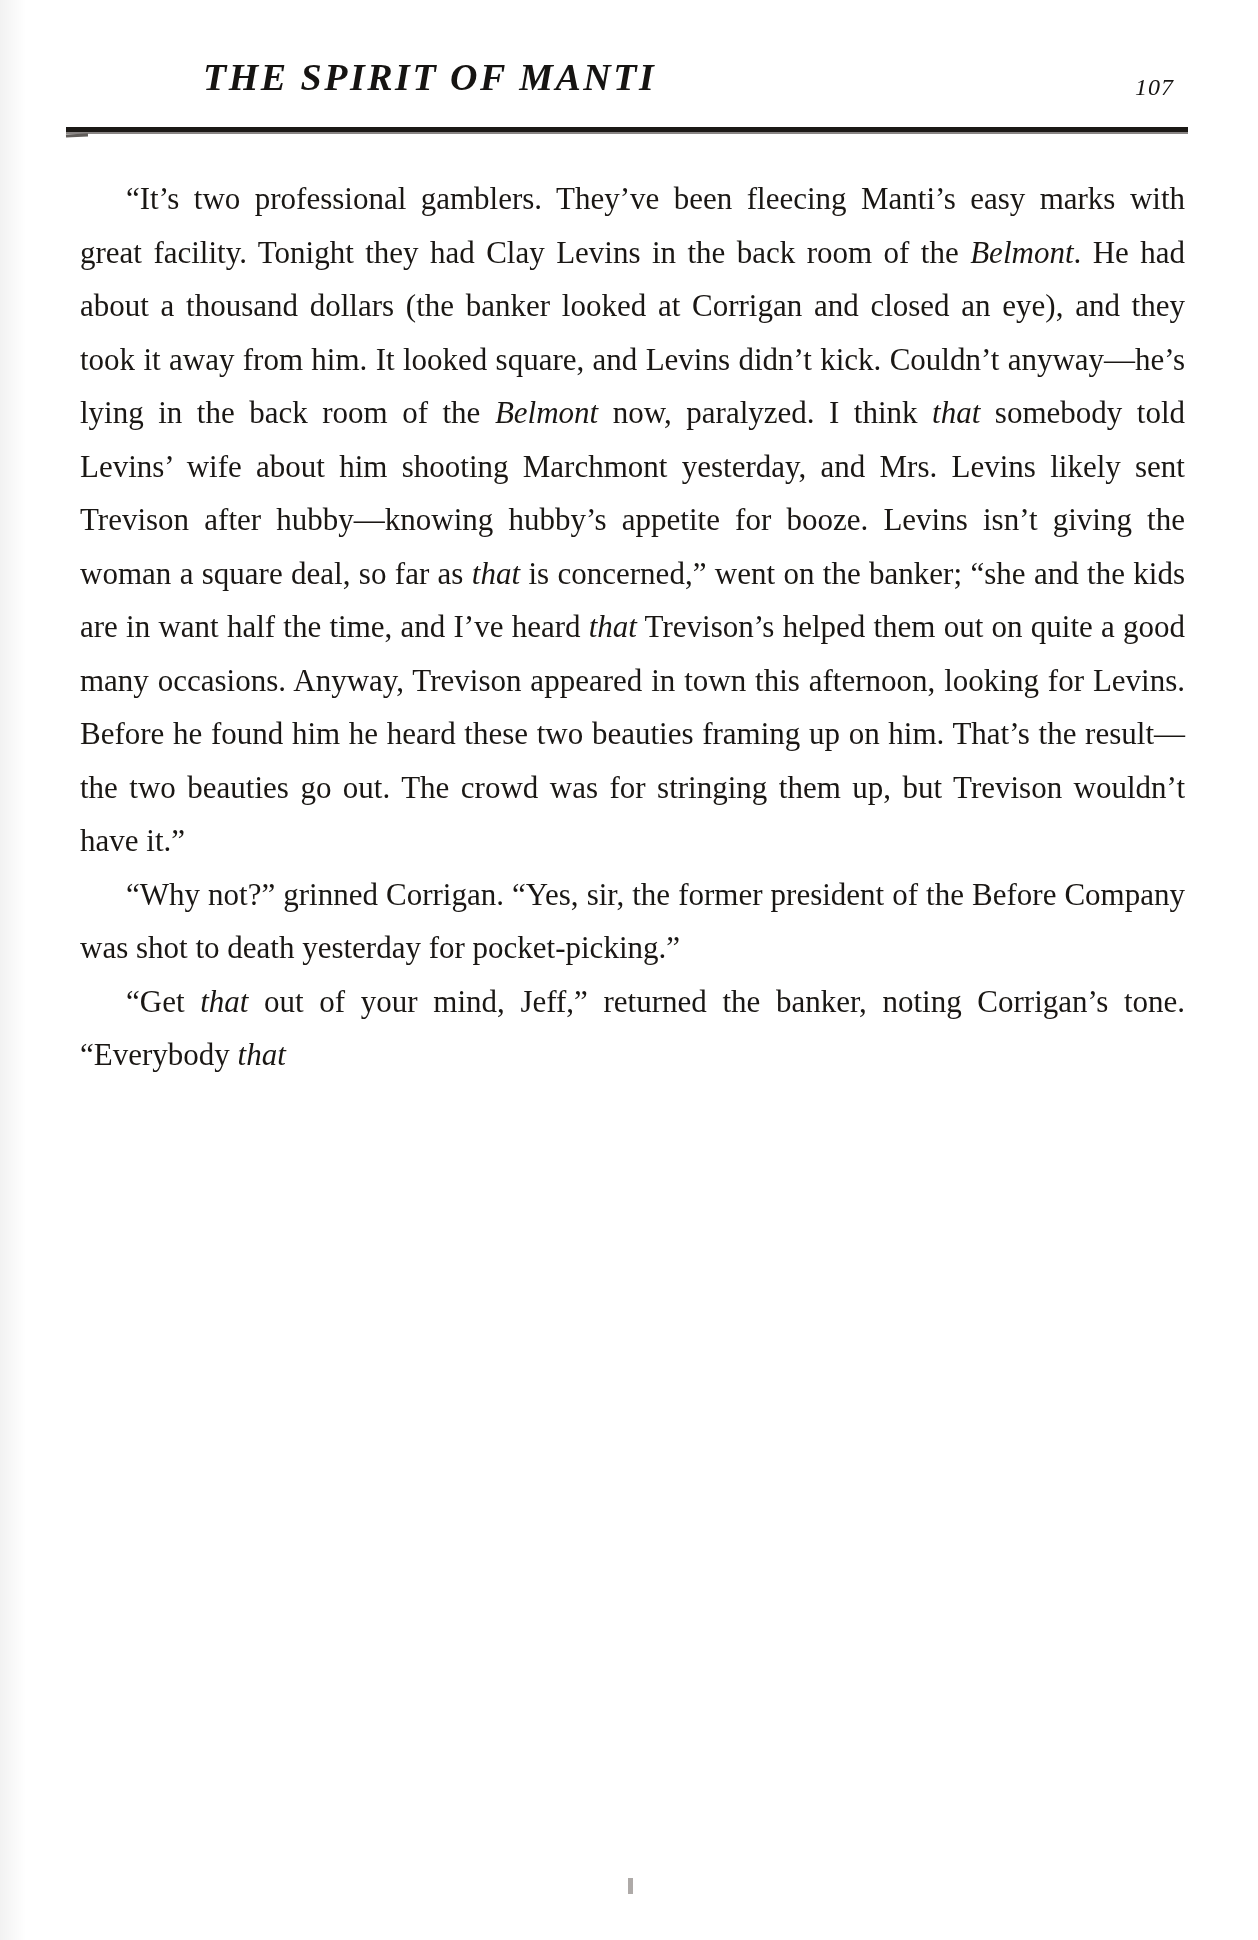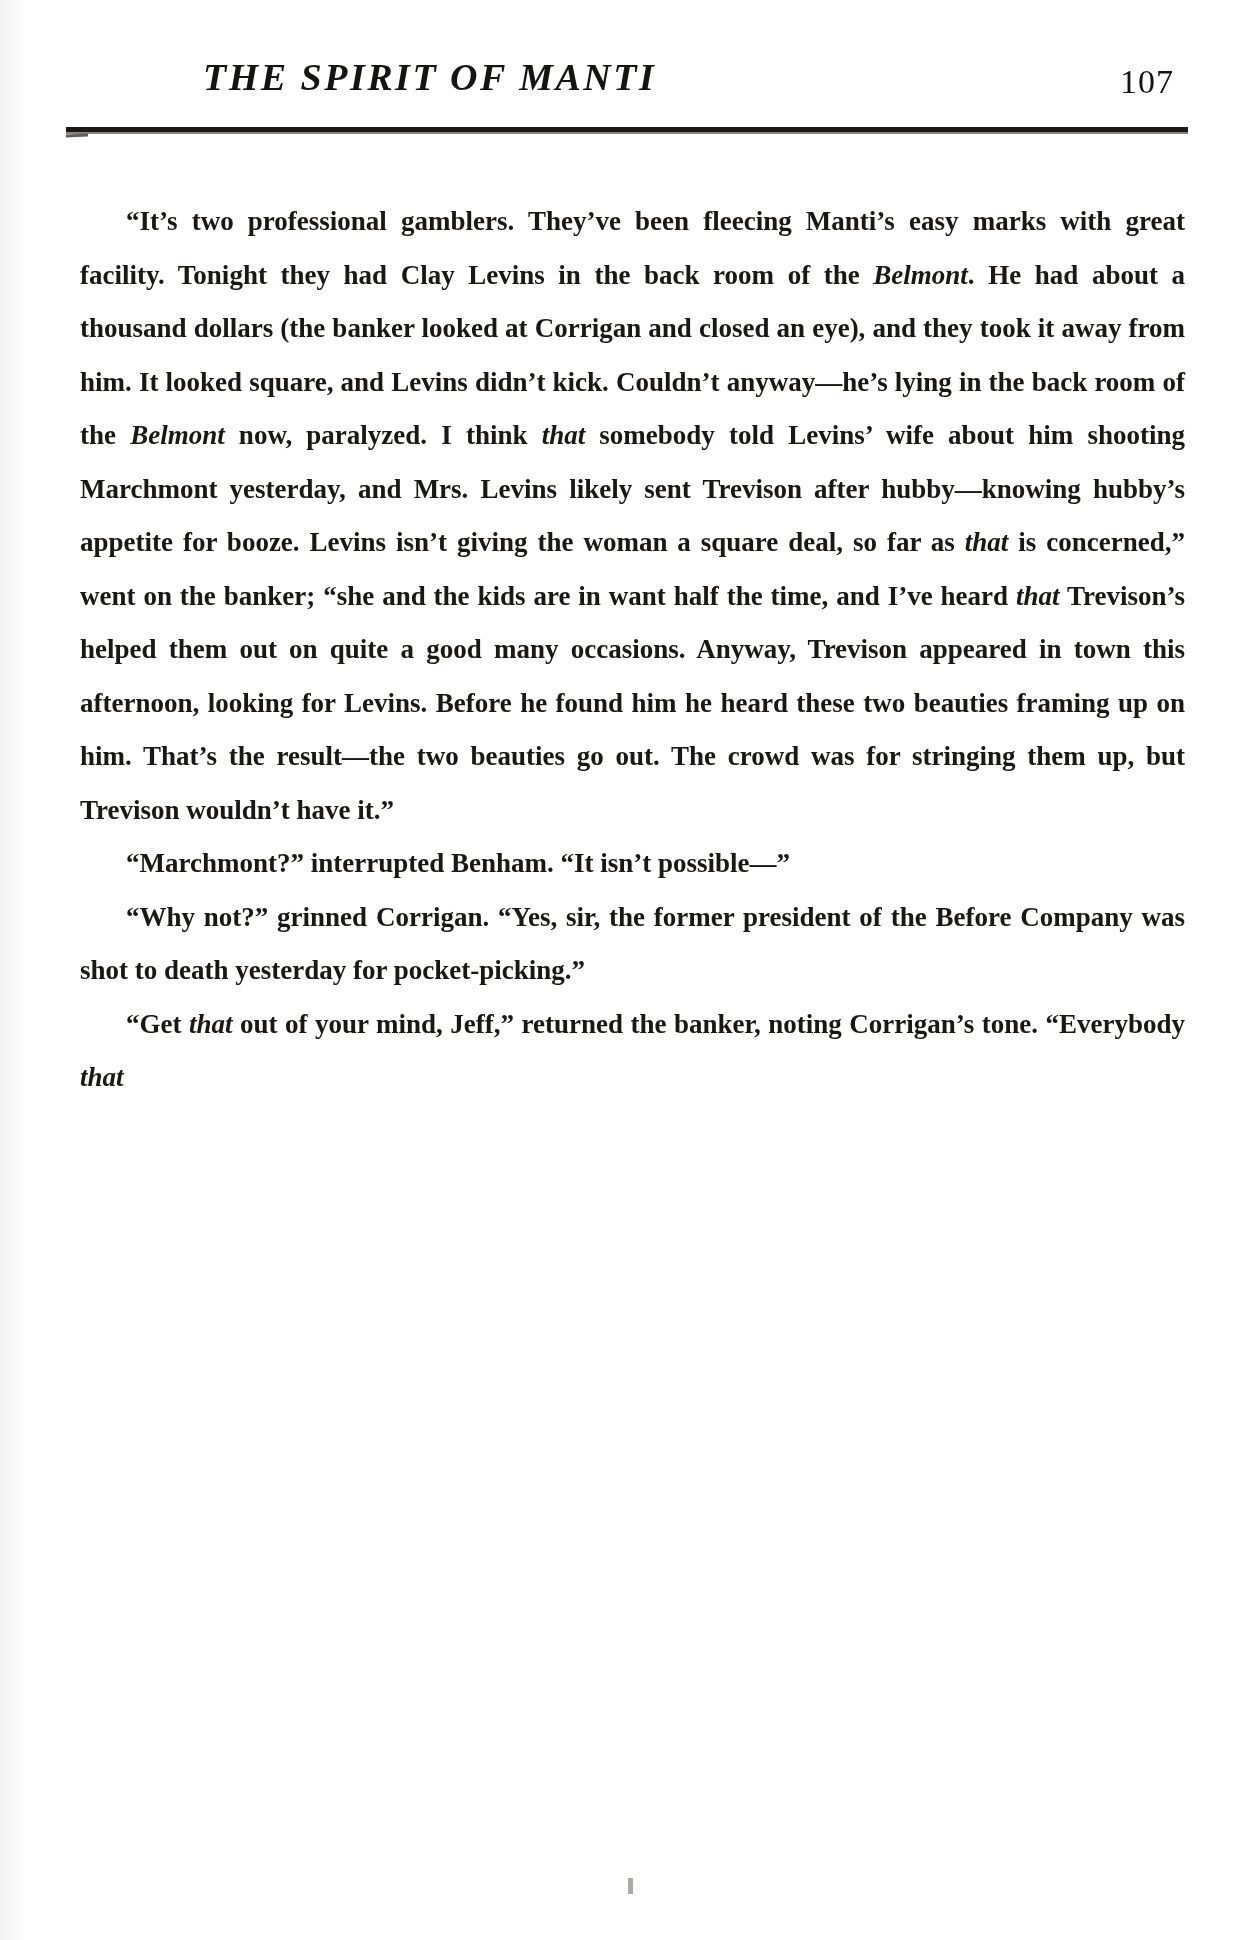--- a/index.html
+++ b/index.html
@@ -34,24 +34,25 @@
     top: 0;
     font-style: italic;
     font-weight: bold;
     font-size: 38px;
     letter-spacing: 2.5px;
     white-space: nowrap;
   }
   .header-folio {
     position: absolute;
     right: 6px;
-    top: 8px;
-    font-size: 34px;
+    top: 19px;
+    font-size: 24px;
     letter-spacing: 1px;
     font-variant: normal;
+    font-style: italic;
   }
   .rule {
     position: absolute;
     left: 66px;
     top: 127px;
     width: 1122px;
     height: 5px;
     background: #1b1815;
   }
   .rule:after {
@@ -70,28 +71,27 @@
     top: 134px;
     width: 22px;
     height: 3px;
     background: #3a3431;
     opacity: .8;
     transform: rotate(-2deg);
   }
   .body-text {
     position: absolute;
     left: 80px;
-    top: 195px;
+    top: 172px;
     width: 1105px;
-    font-size: 27px;
+    font-size: 31px;
     line-height: 53.5px;
     text-align: justify;
     text-justify: inter-word;
     color: #1a1714;
-    font-weight: bold;
   }
   .body-text p {
     margin: 0;
     text-indent: 46px;
   }
   em {
     font-style: italic;
   }
   .footer-mark {
     position: absolute;
@@ -122,19 +122,18 @@
   <div class="header">
     <div class="header-title">THE SPIRIT OF MANTI</div>
     <div class="header-folio">107</div>
   </div>
 
   <div class="rule"></div>
   <div class="rule-tick"></div>
 
   <div class="body-text">
     <p>“It’s two professional gamblers.  They’ve been fleecing Manti’s easy marks with great facility.  Tonight they had Clay Levins in the back room of the <em>Belmont</em>.  He had about a thousand dollars (the banker looked at Corrigan and closed an eye), and they took it away from him.  It looked square, and Levins didn’t kick.  Couldn’t anyway—he’s lying in the back room of the <em>Belmont</em> now, paralyzed.  I think <em>that</em> somebody told Levins’ wife about him shooting Marchmont yesterday, and Mrs. Levins likely sent Trevison after hubby—knowing hubby’s appetite for booze.  Levins isn’t giving the woman a square deal, so far as <em>that</em> is concerned,” went on the banker; “she and the kids are in want half the time, and I’ve heard <em>that</em> Trevison’s helped them out on quite a good many occasions.  Anyway, Trevison appeared in town this afternoon, looking for Levins.  Before he found him he heard these two beauties framing up on him.  That’s the result—the two beauties go out.  The crowd was for stringing them up, but Trevison wouldn’t have it.”</p>
-    <p>“Marchmont?” interrupted Benham.  “It isn’t possible—”</p>
     <p>“Why not?” grinned Corrigan.  “Yes, sir, the former president of the Before Company was shot to death yesterday for pocket-picking.”</p>
     <p>“Get <em>that</em> out of your mind, Jeff,” returned the banker, noting Corrigan’s tone.  “Everybody <em>that</em></p>
   </div>
 
   <div class="footer-mark"></div>
 </div>
 
 </body></html>

